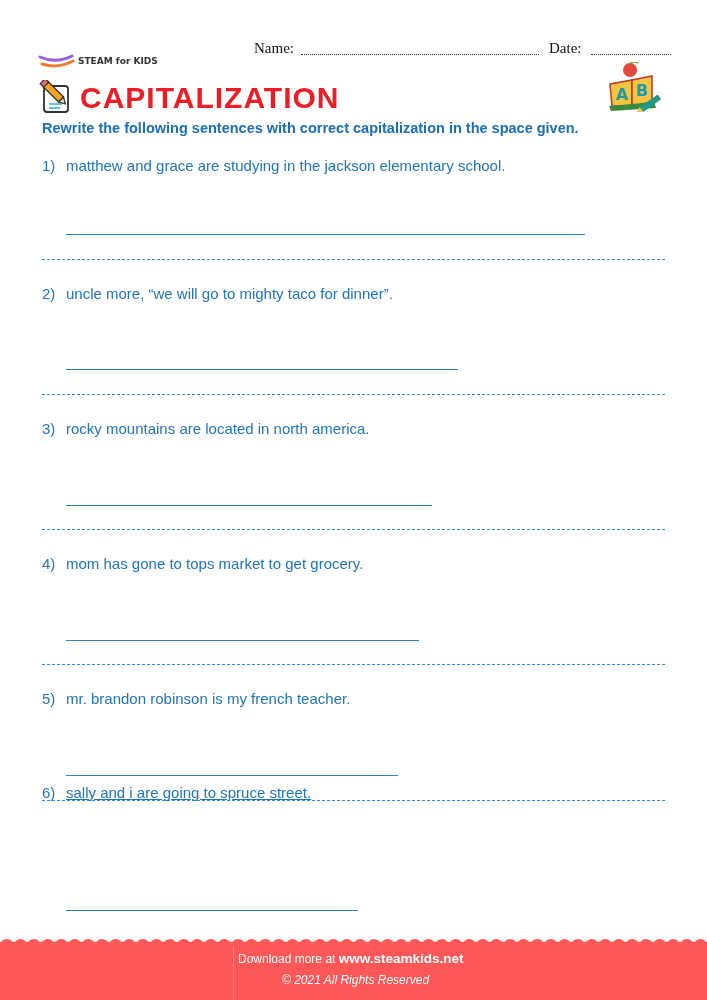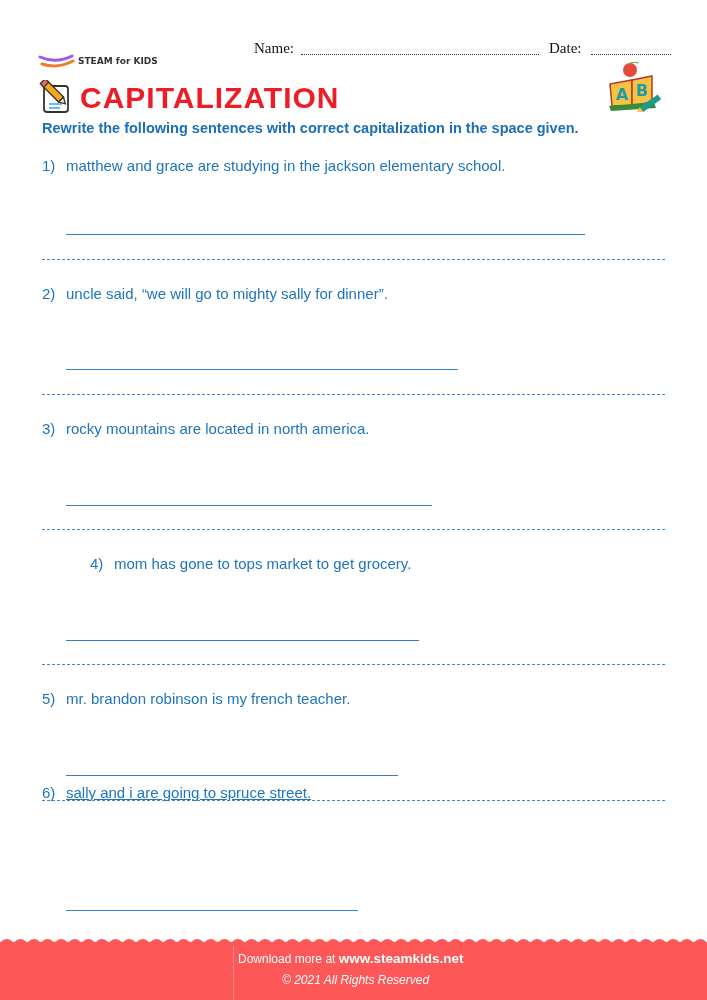--- a/index.html
+++ b/index.html
@@ -78,29 +78,29 @@
     <polygon points="34,38 28,41 34,44" fill="#f6c342"></polygon>
   </g>
 </svg>
 
 <div id="instructions" class="abs">Rewrite the following sentences with correct capitalization in the space given.</div>
 
 <div class="abs q-text" style="top:149px;margin-top:8px;"><span class="q-num">1)</span><span>matthew and grace are studying in the jackson elementary school.</span></div>
 <div class="abs answer-line" style="top:234px; width:519px;"></div>
 <div class="abs sep-line" style="top:259px;"></div>
 
-<div class="abs q-text" style="top:285px;"><span class="q-num">2)</span><span>uncle said, “we will go to mighty sally for dinner”.</span></div>
+<div class="abs q-text" style="top:285px;"><span class="q-num">2)</span><span>uncle more, “we will go to mighty taco for dinner”.</span></div>
 <div class="abs answer-line" style="top:369px; width:392px;"></div>
 <div class="abs sep-line" style="top:394px;"></div>
 
 <div class="abs q-text" style="top:420px;"><span class="q-num">3)</span><span>rocky mountains are located in north america.</span></div>
 <div class="abs answer-line" style="top:505px; width:366px;"></div>
 <div class="abs sep-line" style="top:529px;"></div>
 
-<div class="abs q-text" style="top:555px;margin-left:48px;"><span class="q-num">4)</span><span>mom has gone to tops market to get grocery.</span></div>
+<div class="abs q-text" style="top:555px;"><span class="q-num">4)</span><span>mom has gone to tops market to get grocery.</span></div>
 <div class="abs answer-line" style="top:640px; width:353px;"></div>
 <div class="abs sep-line" style="top:664px;"></div>
 
 <div class="abs q-text" style="top:690px;"><span class="q-num">5)</span><span>mr. brandon robinson is my french teacher.</span></div>
 <div class="abs answer-line" style="top:775px; width:332px;"></div>
 <div class="abs sep-line" style="top:800px;"></div>
 
 <div class="abs q-text" style="top:784px;text-decoration:underline;"><span class="q-num">6)</span><span>sally and i are going to spruce street.</span></div>
 <div class="abs answer-line" style="top:910px; width:292px;"></div>
 

